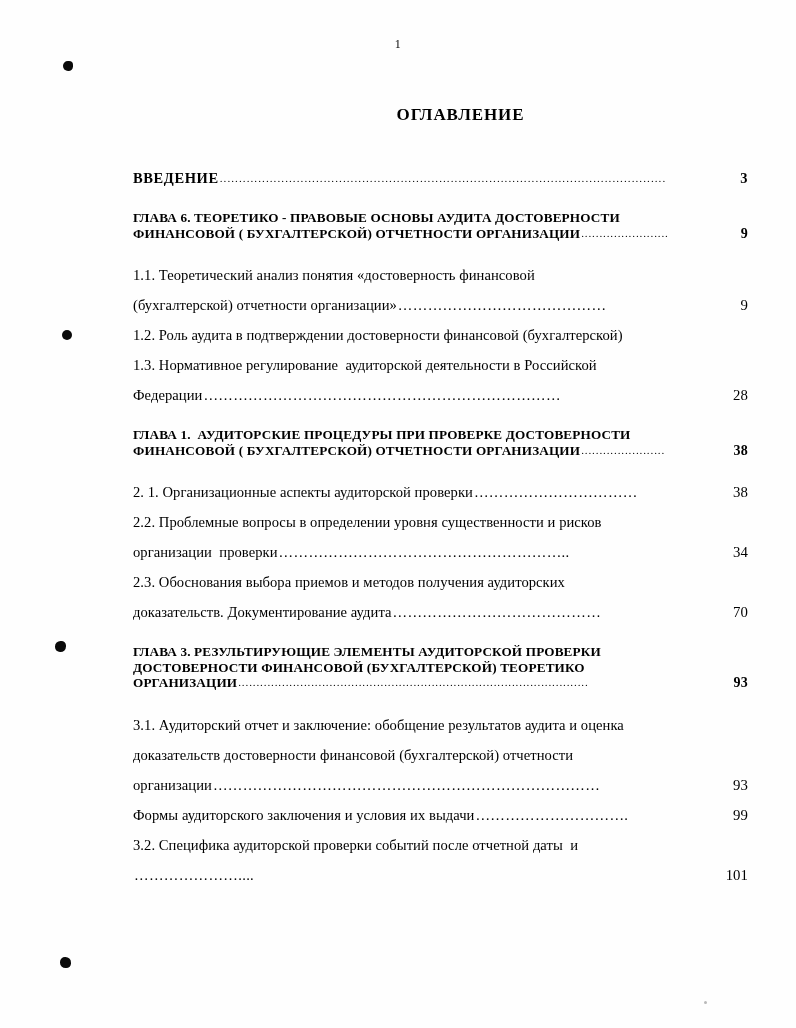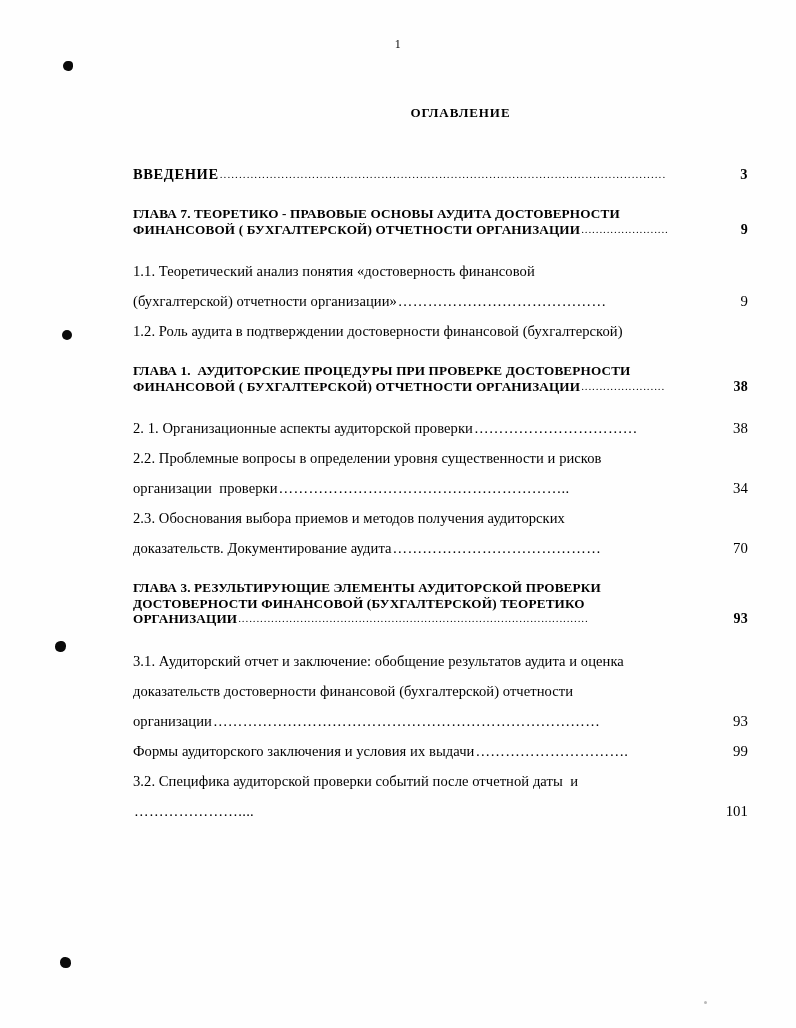--- a/index.html
+++ b/index.html
@@ -58,21 +58,21 @@
   
   .content {
     position: absolute;
     left: 133px;
     top: 105px;
     width: 615px;
   }
 
   .doc-title {
     font-weight: bold;
-    font-size: 13px;
+    font-size: 17px;
     text-align: center;
     letter-spacing: 0.9px;
     margin: 0 0 44px 0;
     padding-left: 40px;
   }
 
   
   .entry { position: relative; }
 
   .entry-line {
@@ -165,21 +165,21 @@
         <span class="entry-text">ВВЕДЕНИЕ</span>
         <span class="leader">....................................................................................................................</span>
         <span class="page-no"> 3</span>
       </div>
     </div>
 
     <div class="gap-intro"></div>
 
     <div class="entry chapter">
       <div class="entry-line">
-        <span class="entry-text">ГЛАВА 7. ТЕОРЕТИКО - ПРАВОВЫЕ ОСНОВЫ АУДИТА ДОСТОВЕРНОСТИ</span>
+        <span class="entry-text">ГЛАВА 6. ТЕОРЕТИКО - ПРАВОВЫЕ ОСНОВЫ АУДИТА ДОСТОВЕРНОСТИ</span>
       </div>
       <div class="entry-line">
         <span class="entry-text">ФИНАНСОВОЙ ( БУХГАЛТЕРСКОЙ) ОТЧЕТНОСТИ ОРГАНИЗАЦИИ</span>
         <span class="leader">........................</span>
         <span class="page-no"> 9</span>
       </div>
     </div>
 
     <div class="gap-after-ch"></div>
 
@@ -193,20 +193,30 @@
         <span class="page-no"> 9</span>
       </div>
     </div>
 
     <div class="entry section">
       <div class="entry-line">
         <span class="entry-text">1.2. Роль аудита в подтверждении достоверности финансовой (бухгалтерской)</span>
       </div>
     </div>
 
+    <div class="entry section">
+      <div class="entry-line">
+        <span class="entry-text">1.3. Нормативное регулирование  аудиторской деятельности в Российской</span>
+      </div>
+      <div class="entry-line">
+        <span class="entry-text">Федерации</span>
+        <span class="leader">………………………………………………………………</span>
+        <span class="page-no">28</span>
+      </div>
+    </div>
 
     <div class="gap-before-ch"></div>
 
     <div class="entry chapter">
       <div class="entry-line">
         <span class="entry-text">ГЛАВА 1.  АУДИТОРСКИЕ ПРОЦЕДУРЫ ПРИ ПРОВЕРКЕ ДОСТОВЕРНОСТИ</span>
       </div>
       <div class="entry-line">
         <span class="entry-text">ФИНАНСОВОЙ ( БУХГАЛТЕРСКОЙ) ОТЧЕТНОСТИ ОРГАНИЗАЦИИ</span>
         <span class="leader">.......................</span>

